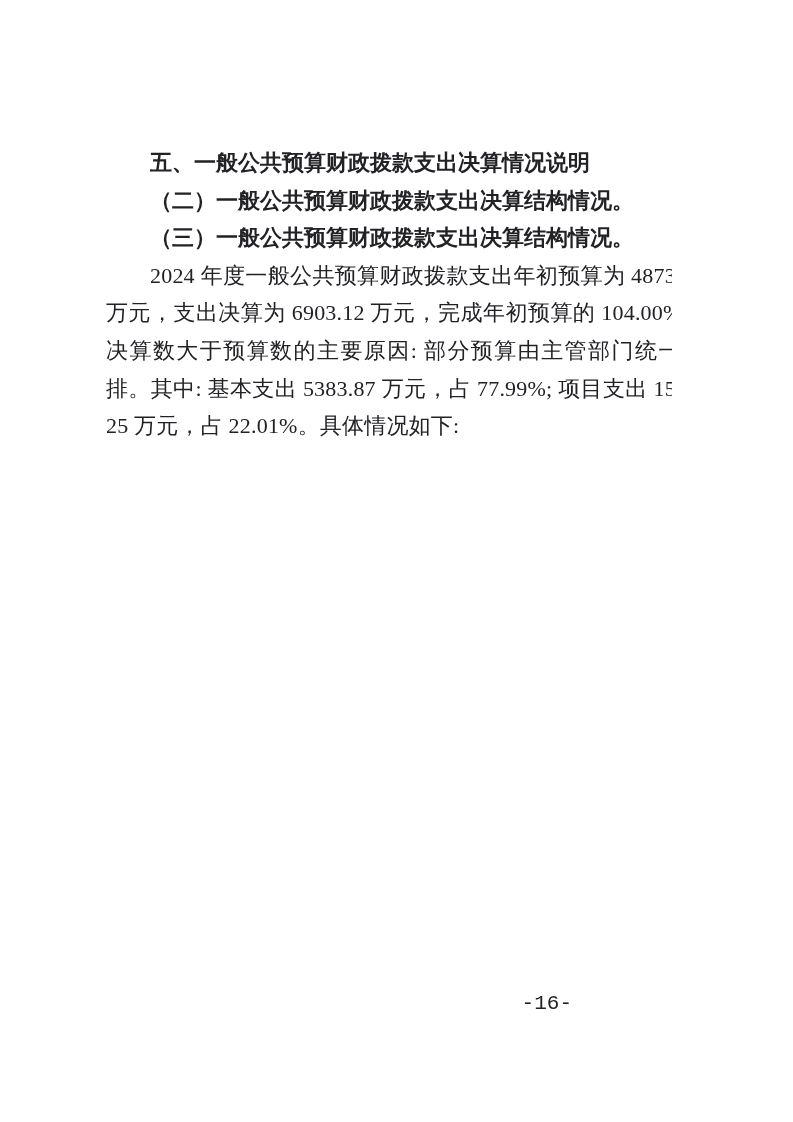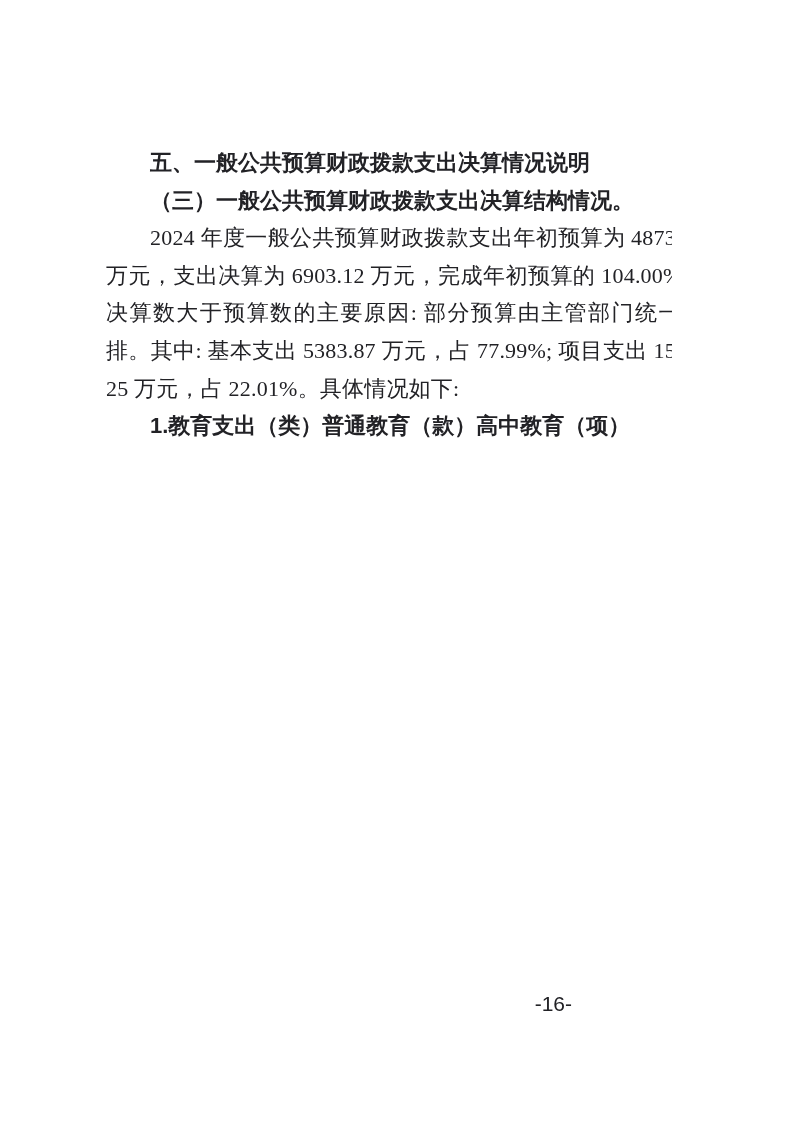--- a/index.html
+++ b/index.html
@@ -43,35 +43,35 @@
   .bold {
     font-weight: bold;
     font-family: "Liberation Sans", "DejaVu Sans", sans-serif;
   }
   .page-number {
     position: absolute;
     top: 991px;
     right: 100px;
     font-size: 21px;
     line-height: 26px;
-    font-family: Liberation Sans, sans-serif;
+    font-family: Liberation Mono, monospace;
     color: #222226;
   }
 </style>
 </head>
 <body>
 
 <div class="page">
   <div class="content">
 
     <p class="heading">五、一般公共预算财政拨款支出决算情况说明</p>
 
 
+    <p class="heading">（二）一般公共预算财政拨款支出决算结构情况。</p>
 
     <p class="heading">（三）一般公共预算财政拨款支出决算结构情况。</p>
     <p class="para"><span>2024 年度一般公共预算财政拨款支出年初预算为 4873.51 万元，支出决算为 6903.12 万元，完成年初预算的 104.00%。决算数大于预算数的主要原因: 部分预算由主管部门统一安排。其中: 基本支出 5383.87 万元，占 77.99%; 项目支出 1519.25 万元，占 22.01%。具体情况如下:</span></p>
 
-    <p class="heading">1.教育支出（类）普通教育（款）高中教育（项）</p>
 
   </div>
 
   <div class="page-number">-16-</div>
 </div>
 
 </body></html>

